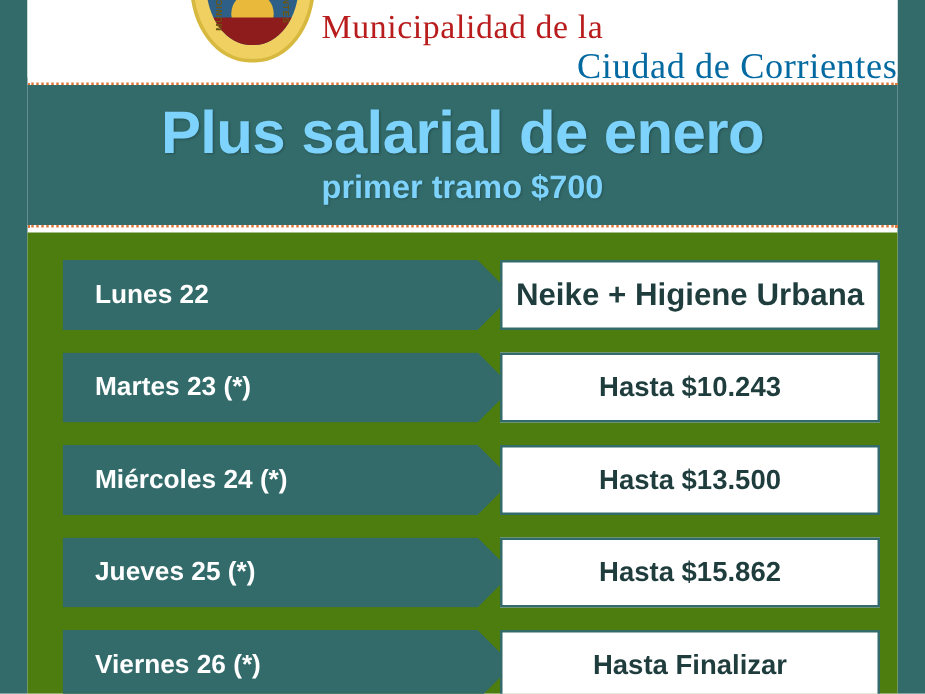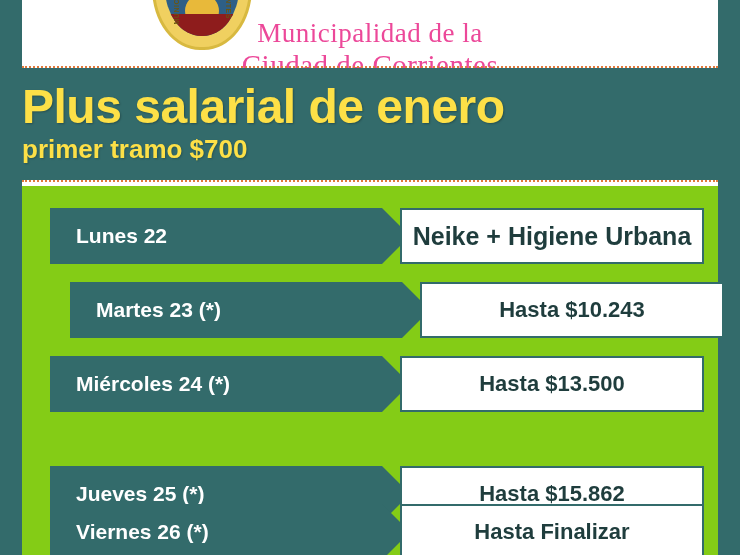--- a/index.html
+++ b/index.html
@@ -119,31 +119,32 @@
     position: absolute;
     left: 0;
     top: 0;
     width: 696px;
     text-align: center;
     color: #2f4f4f;
   }
   .header-line1 {
     font-family: "Liberation Serif", serif;
     font-size: 27px;
-    color: #ec4899;
+    color: #b91c1c;
     line-height: 30px;
-    padding-top: 18px;
+    padding-top: 6px;
     letter-spacing: 0.5px;
   }
   .header-line2 {
     font-family: "Liberation Serif", serif;
     font-size: 29px;
-    color: #ec4899;
+    color: #0369a1;
     line-height: 34px;
     letter-spacing: 0.5px;
+    text-align: right;
   }
 
   
   .dotted-sep {
     position: absolute;
     left: 22px;
     width: 696px;
     height: 0;
     border-top: 2px dotted #e07a3c;
   }
@@ -151,22 +152,22 @@
   .sep-2 { top: 180px; }
 
   
   .title-band {
     position: absolute;
     left: 22px;
     top: 68px;
     width: 696px;
     height: 112px;
     background: #336b6b;
-    color: #fde047;
-    text-align: left;
+    color: #7dd3fc;
+    text-align: center;
     box-sizing: border-box;
   }
   .title-main {
     font-size: 48px;
     font-weight: bold;
     line-height: 54px;
     padding-top: 12px;
     letter-spacing: -0.5px;
     text-shadow: 1px 1px 2px rgba(0,0,0,0.25);
   }
@@ -178,21 +179,21 @@
     text-shadow: 1px 1px 2px rgba(0,0,0,0.2);
   }
 
   
   .rows {
     position: absolute;
     left: 22px;
     top: 186px;
     width: 696px;
     height: 369px;
-    background: #84cc16;
+    background: #4d7c0f;
   }
   .row {
     position: absolute;
     left: 0;
     width: 696px;
     height: 58px;
   }
   .row-label {
     position: absolute;
     left: 28px;
@@ -264,31 +265,31 @@
 
   <div class="dotted-sep sep-2"></div>
 
   <div class="rows">
 
     <div class="row" style="top:22px;">
       <div class="row-label">Lunes 22</div>
       <div class="row-value small">Neike + Higiene Urbana</div>
     </div>
 
-    <div class="row" style="top:96px;margin-left:20px;">
+    <div class="row" style="top:96px;">
       <div class="row-label">Martes 23 (*)</div>
       <div class="row-value">Hasta $10.243</div>
     </div>
 
     <div class="row" style="top:170px;">
       <div class="row-label">Miércoles 24 (*)</div>
       <div class="row-value">Hasta $13.500</div>
     </div>
 
-    <div class="row" style="top:244px;margin-top:36px;">
+    <div class="row" style="top:244px;">
       <div class="row-label">Jueves 25 (*)</div>
       <div class="row-value">Hasta $15.862</div>
     </div>
 
     <div class="row" style="top:318px;">
       <div class="row-label">Viernes 26 (*)</div>
       <div class="row-value">Hasta Finalizar</div>
     </div>
 
   </div>

